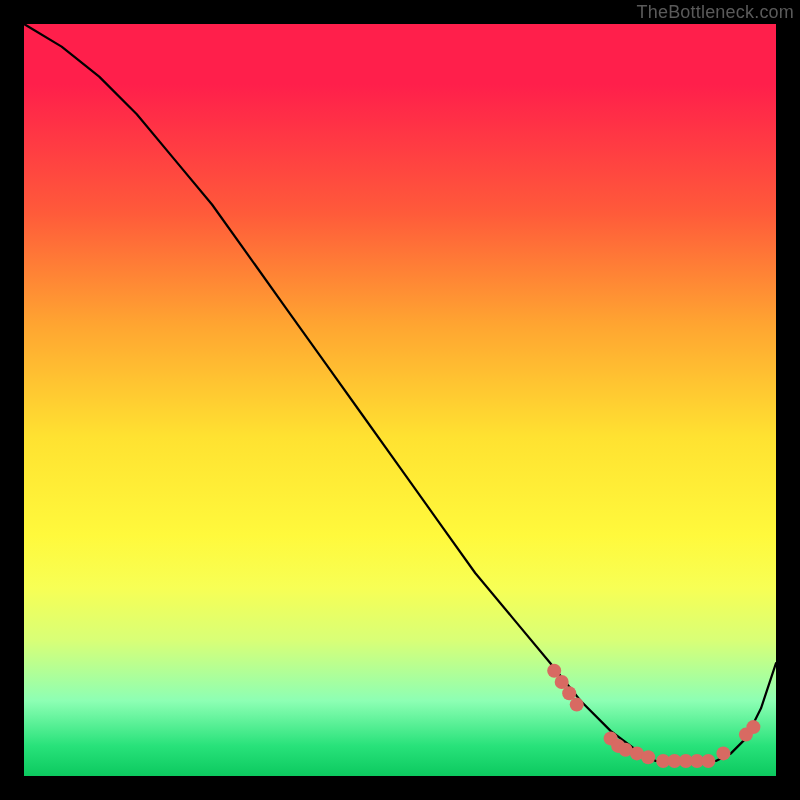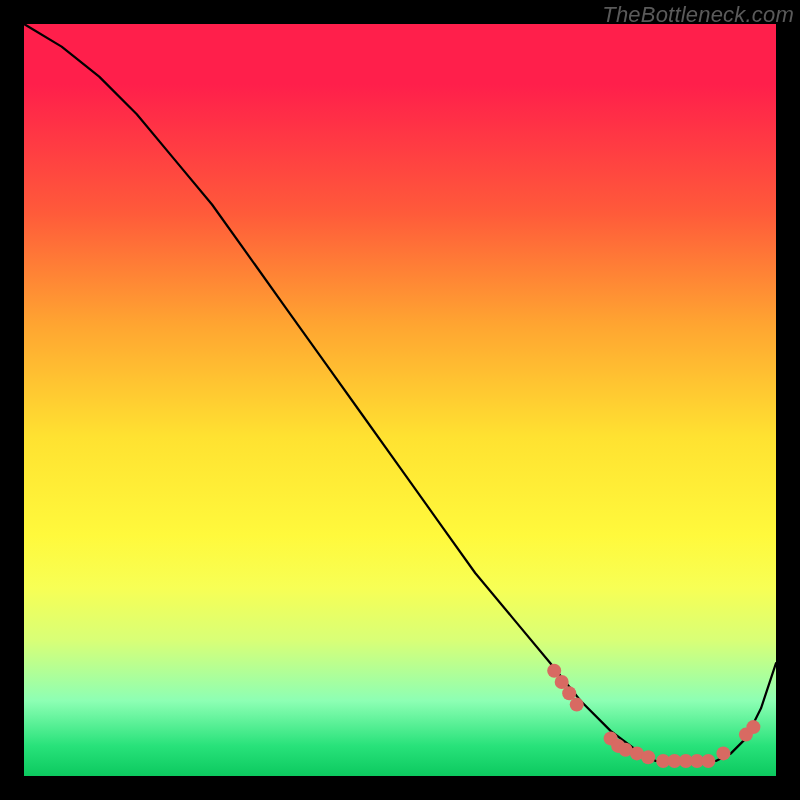--- a/index.html
+++ b/index.html
@@ -36,24 +36,23 @@
       #8dffb4 90%,
       #28e27a 96%,
       #0cc95f 100%
     );
   }
   .watermark {
     position: absolute;
     top: 2px;
     right: 6px;
     color: #5a5a5a;
-    font-size: 22px;
+    font-size: 18px;
     letter-spacing: 0.2px;
     user-select: none;
-    font-style: italic;
   }
   svg.curve-layer {
     position: absolute;
     left: 0;
     top: 0;
     width: 752px;
     height: 752px;
     overflow: visible;
   }
   .curve {

